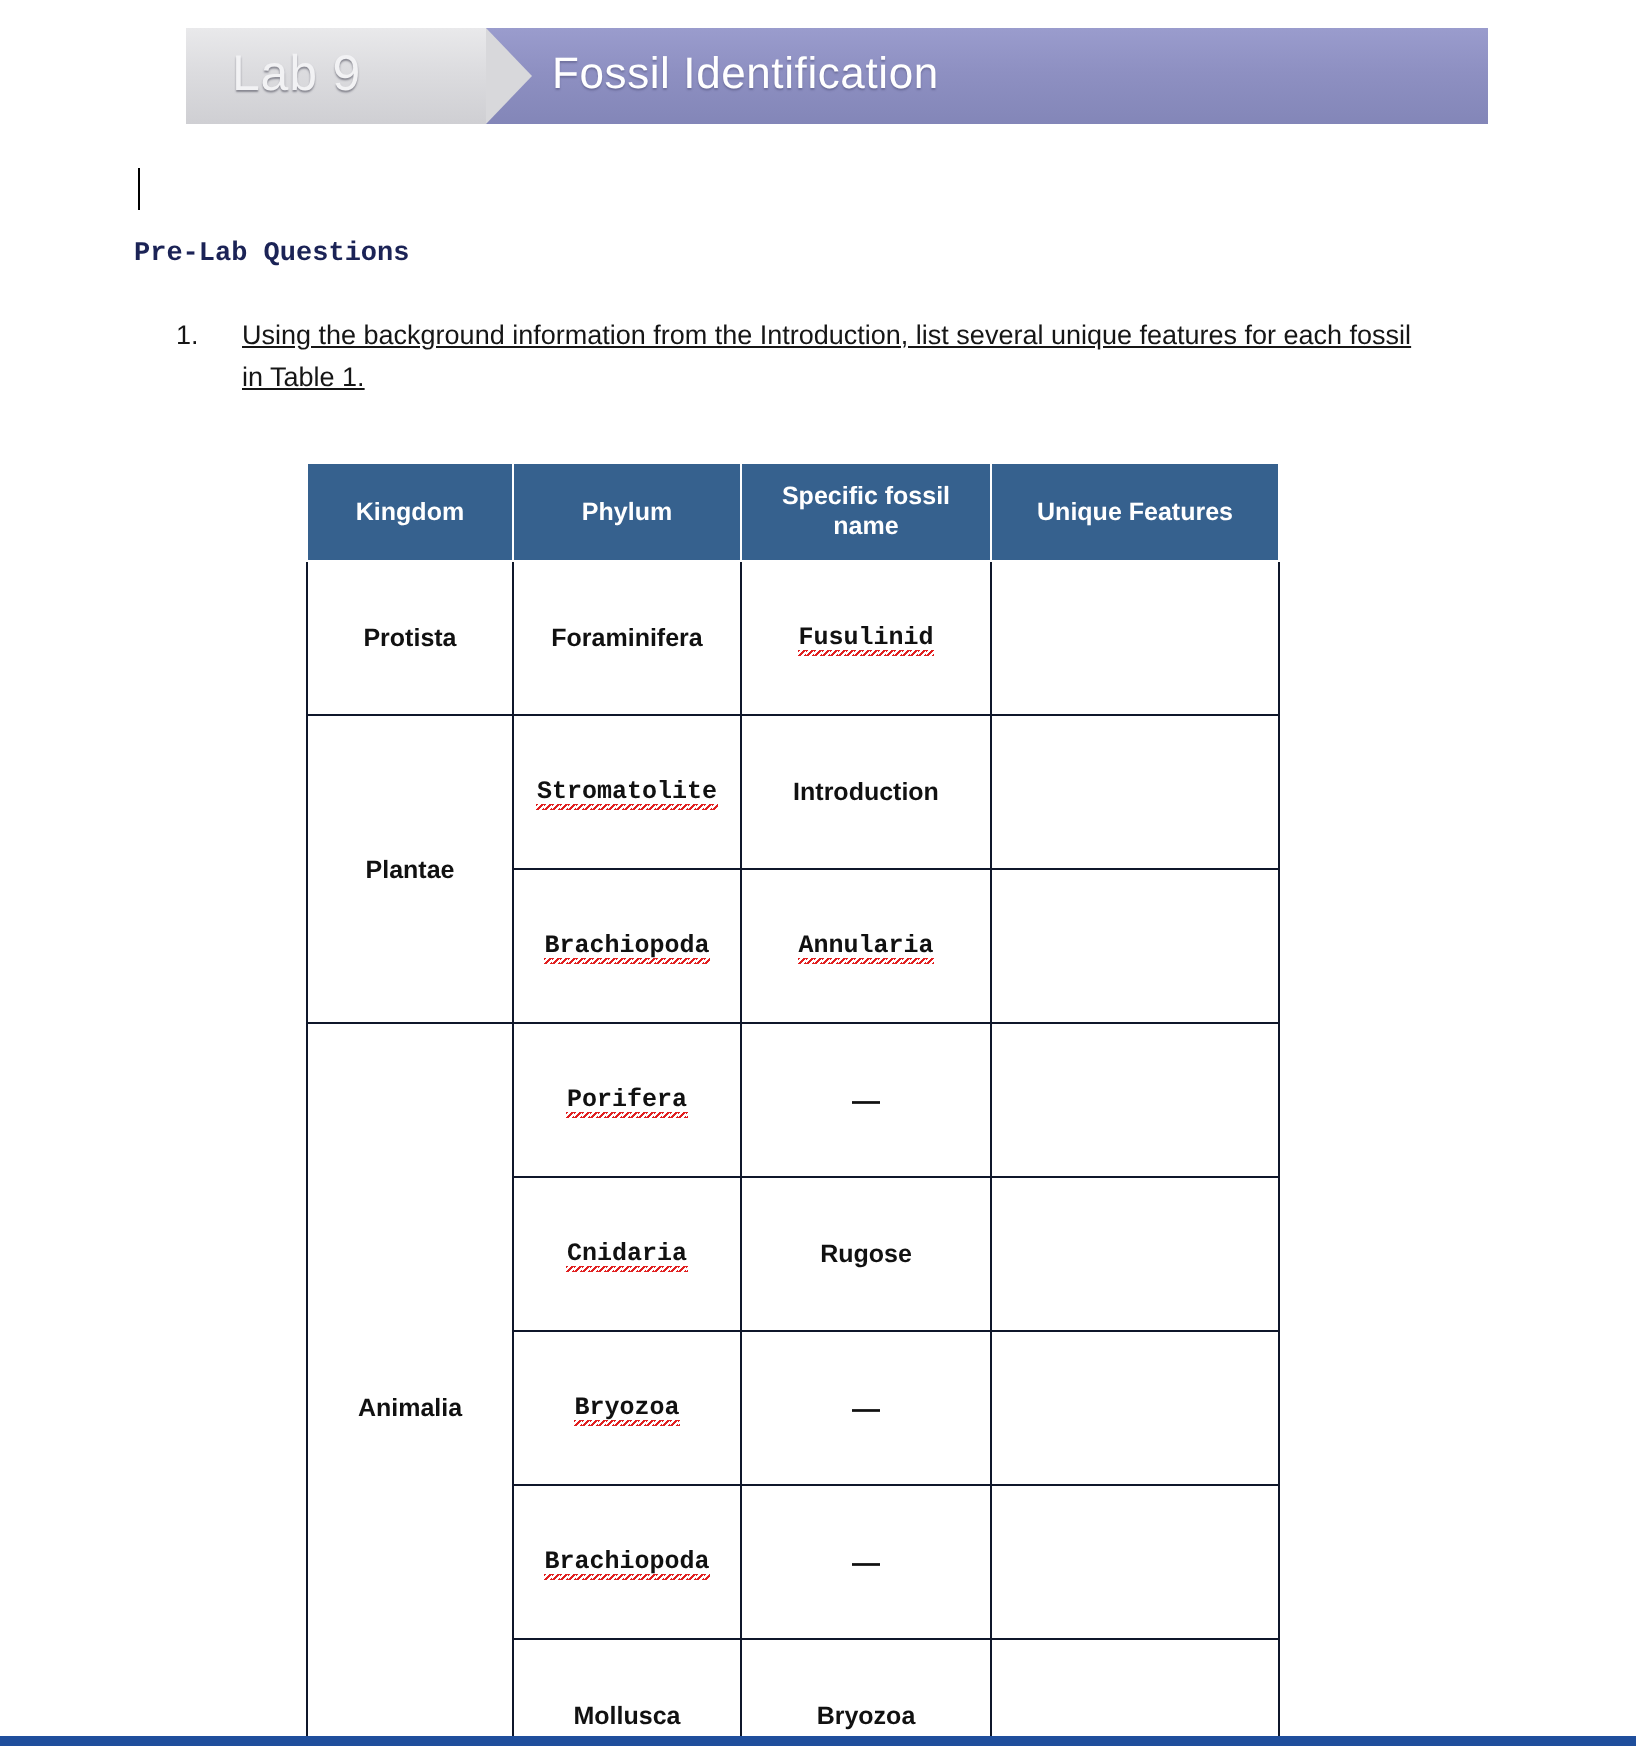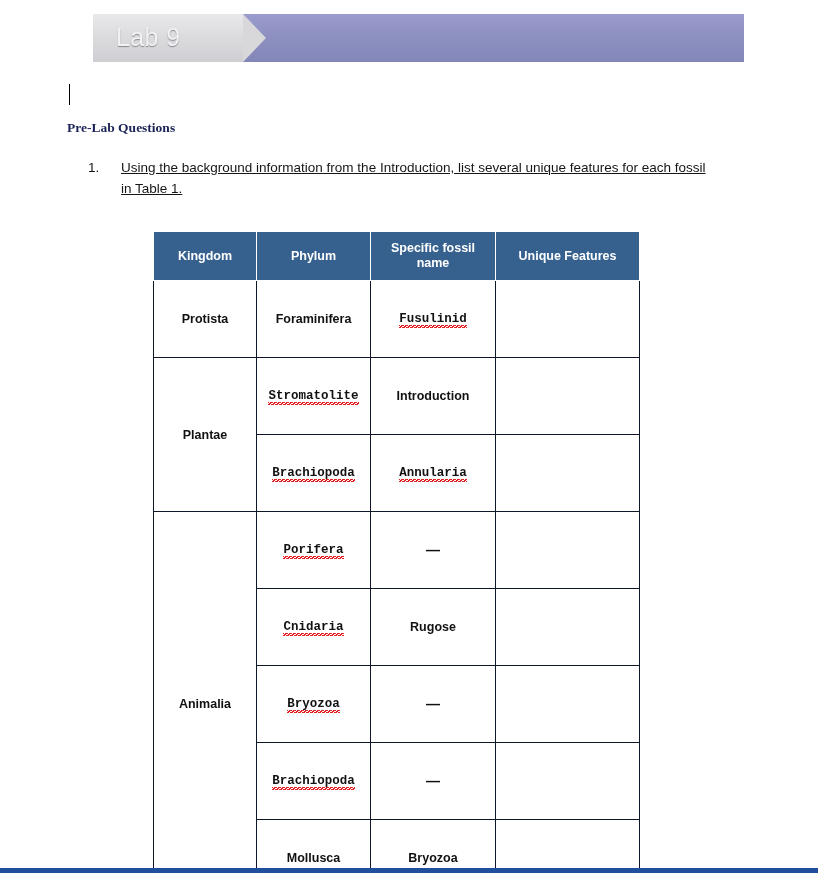--- a/index.html
+++ b/index.html
@@ -77,21 +77,21 @@
   }
 
   
   .section-heading {
     position: absolute;
     left: 67px;
     top: 120px;
     font-size: 13.5px;
     font-weight: bold;
     color: #1b2356;
-    font-family: Liberation Serif, serif;
+    font-family: Liberation Mono, monospace;
     text-align: right;
   }
   .question-block {
     position: absolute;
     left: 88px;
     top: 157px;
     width: 620px;
     font-size: 13.5px;
     color: #161616;
     line-height: 21px;
@@ -169,20 +169,21 @@
   }
 </style>
 </head>
 <body>
 
 <div class="banner">
   <div class="banner-purple"></div>
   <div class="banner-grey"></div>
   <div class="banner-grey-point"></div>
   <div class="banner-lab">Lab 9</div>
+  <div class="banner-title">Fossil Identification</div>
 </div>
 
 <div class="text-caret"></div>
 
 <div class="section-heading">Pre-Lab Questions</div>
 
 <div class="question-block">
   <span class="question-number">1.</span>
   <span class="question-text">Using the background information from the Introduction, list several unique features for each fossil in Table 1.</span>
 </div>

